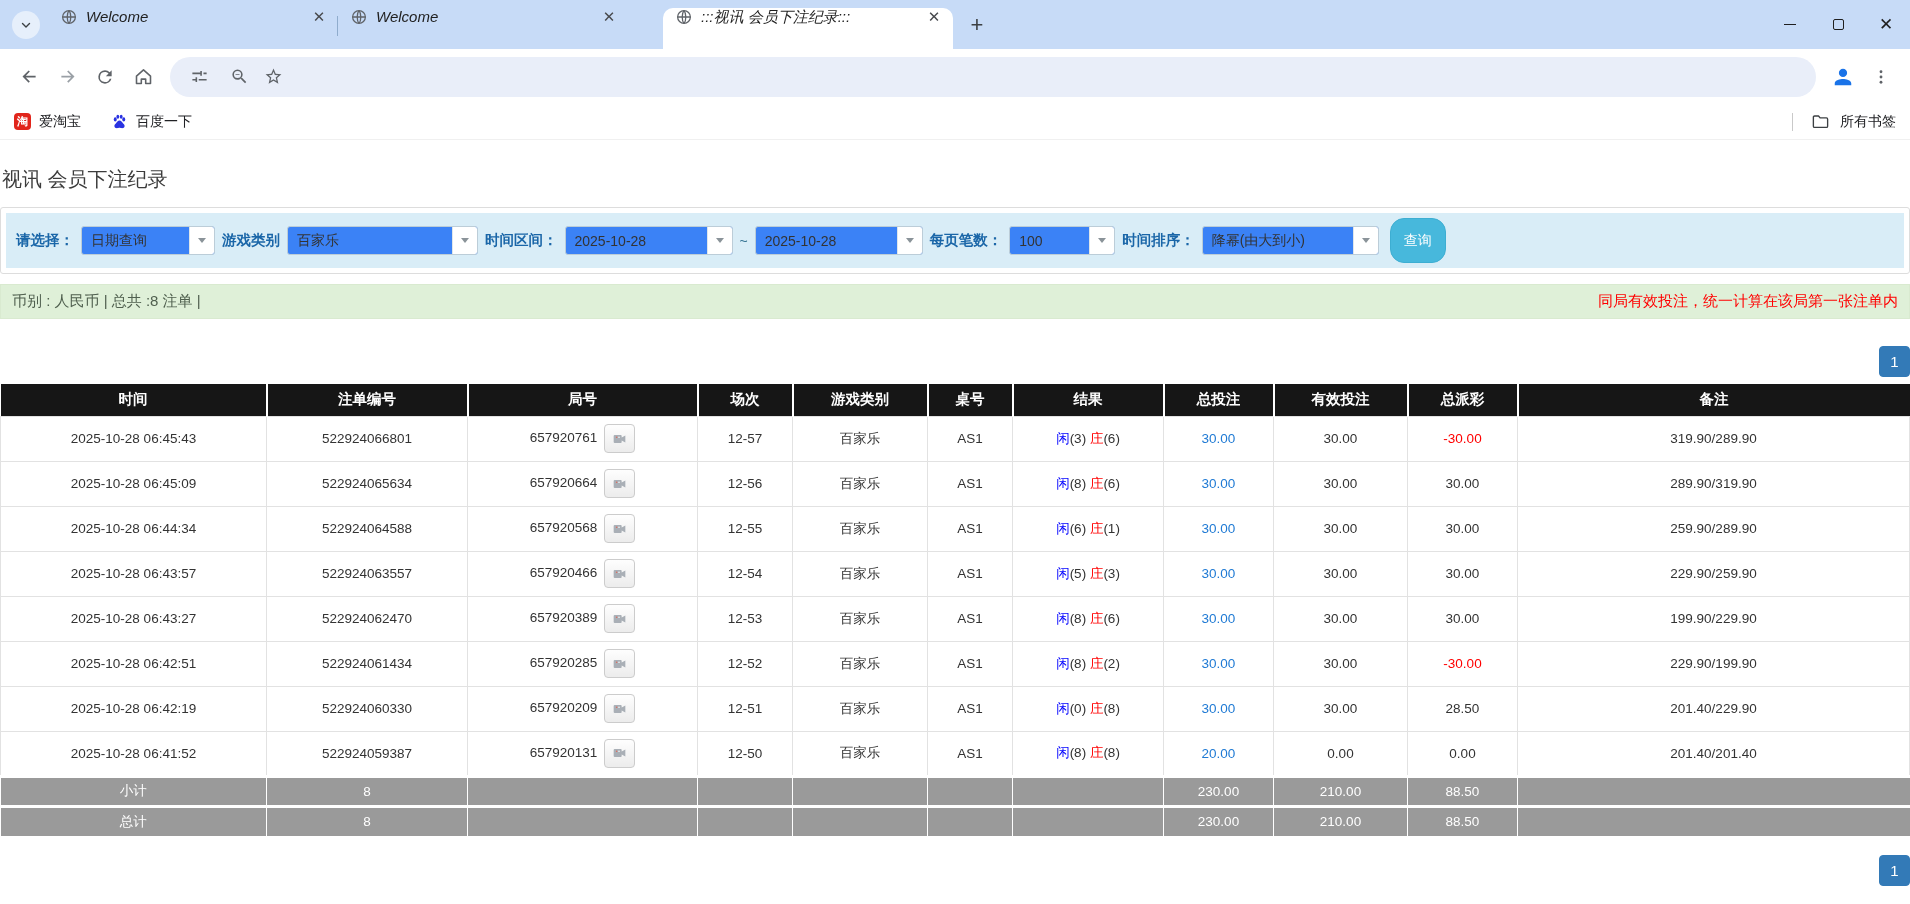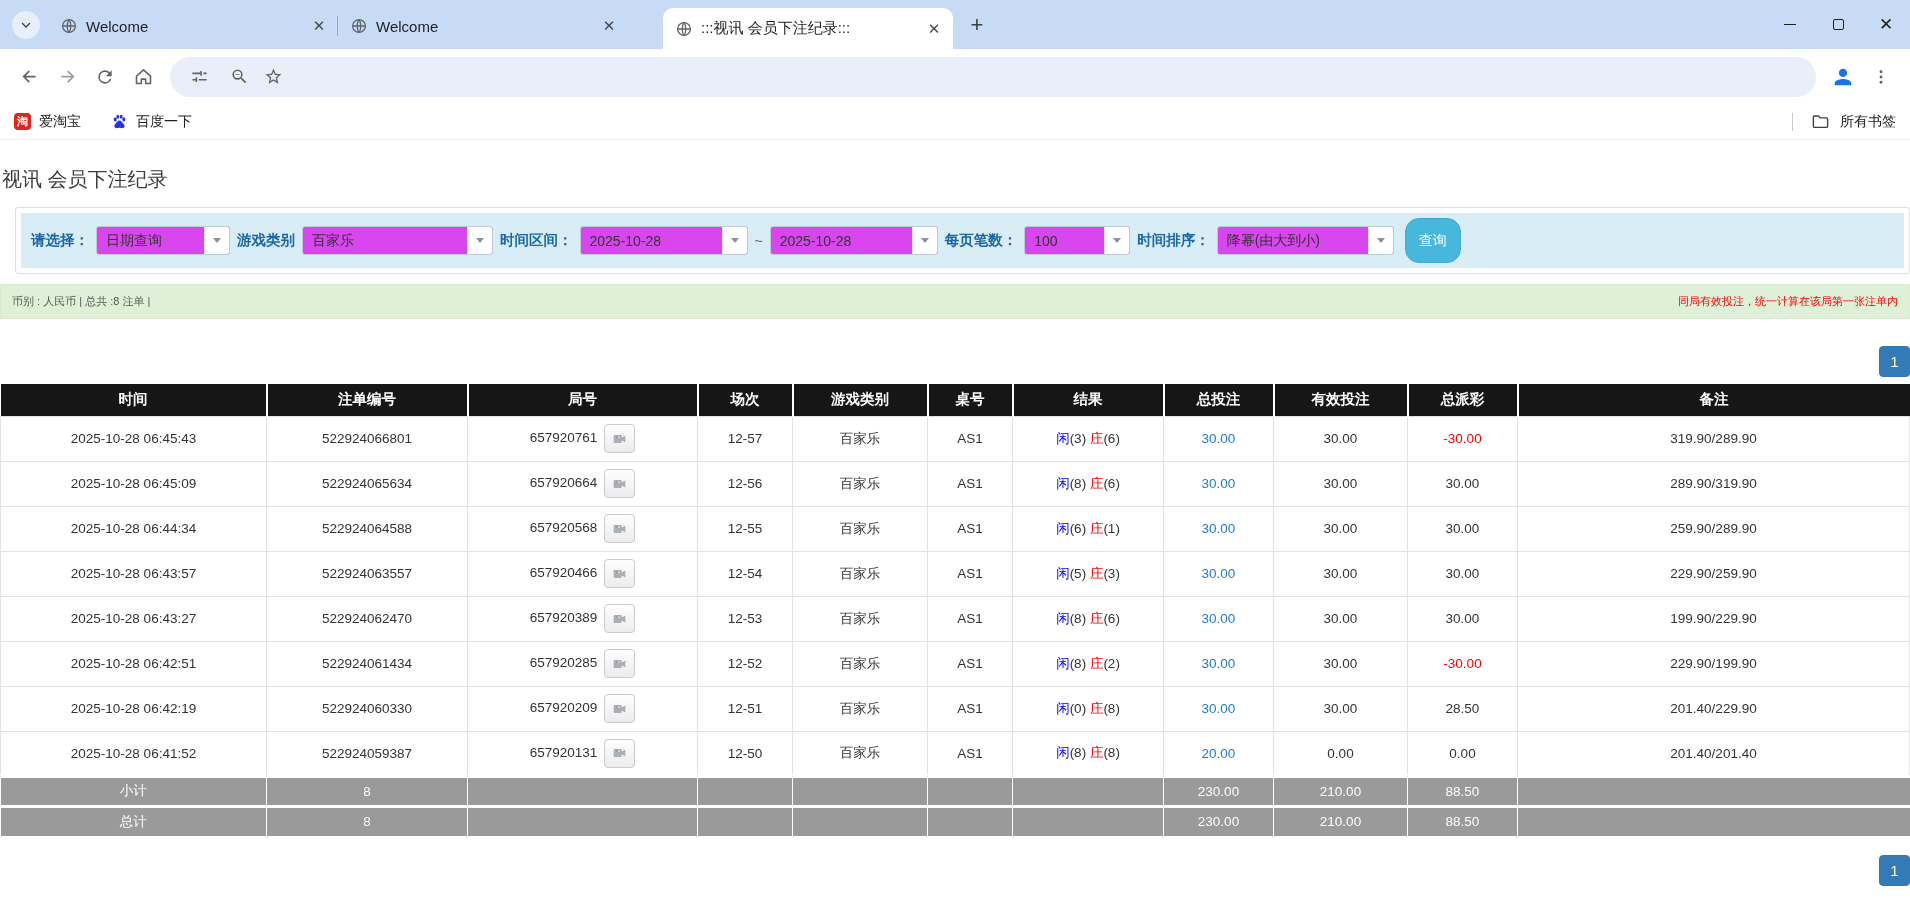--- a/index.html
+++ b/index.html
@@ -1,21 +1,21 @@
 <!DOCTYPE html>
 <html><head>
 <meta charset="utf-8">
 <style>
   * { margin:0; padding:0; box-sizing:border-box; }
   html,body { width:1910px; height:904px; background:#fff; font-family:"Liberation Sans","DejaVu Sans",sans-serif; overflow:hidden; }
 
   
   .tabstrip { height:49px; background:#c7dbf7; display:flex; align-items:flex-end; position:relative; }
   .tab-search { width:28px; height:28px; border-radius:50%; background:rgba(255,255,255,.55); display:flex; align-items:center; justify-content:center; margin:0 8px 10px 12px; color:#3c4043; cursor:pointer; }
-  .tab { width:290px; height:40px; display:flex; align-items:center; padding:0 10px 0 12px; font-size:15px; color:#1f1f1f; position:relative; }
+  .tab { width:290px; height:40px; display:flex; padding:0 10px 0 12px; font-size:15px; color:#1f1f1f; position:relative;font-style:italic; }
   .tab.inactive { margin-bottom:5px; height:36px; border-radius:8px; }
   .tab.inactive + .tab.inactive::before { content:""; position:absolute; left:-1px; top:8px; bottom:8px; width:1px; background:#8faccd; }
   .tab.active { background:#fff; border-radius:10px 10px 0 0; height:41px;margin-left:35px; }
   .tab-label { flex:1; overflow:hidden; white-space:nowrap; text-overflow:ellipsis; margin:0 8px; }
   .tab-close { width:18px; height:18px; display:flex; align-items:center; justify-content:center; border-radius:50%; color:#47494d; font-size:15px; cursor:pointer; }
   .favicon { width:18px; height:18px; flex:none; color:#5f6368; }
   .newtab-btn { width:32px; height:32px; margin:0 0 8px 8px; display:flex; align-items:center; justify-content:center; font-size:22px; color:#3c4043; border-radius:50%; cursor:pointer; }
   .win-controls { position:absolute; right:0; top:0; height:100%; display:flex; }
   .win-btn { width:48px; height:49px; display:flex; align-items:center; justify-content:center; color:#1f1f1f; cursor:pointer; }
   .win-min { width:12px; height:1.5px; background:#1f1f1f; display:inline-block; }
@@ -33,32 +33,32 @@
   .bookmarks-bar { height:36px; background:#fff; display:flex; align-items:center; padding:0 14px; font-size:14px; color:#202124; border-bottom:1px solid #f0f0f0; }
   .bm-item { display:flex; align-items:center; gap:8px; margin-right:30px; cursor:pointer; }
   .bm-taobao { width:17px; height:17px; background:#e1251b; border-radius:4px; color:#fff; font-size:11px; display:flex; align-items:center; justify-content:center; font-weight:700; }
   .bm-right { margin-left:auto; display:flex; align-items:center; gap:10px; }
   .bm-divider { width:1px; height:18px; background:#c9c9c9; margin-right:8px; }
 
   
   .content { padding:0 0; }
   .page-title { font-size:20px; font-weight:500; color:#3c3c3c; margin:26px 0 14px 2px; }
 
-  .filter-panel { border:1px solid #ddd; border-radius:3px; padding:5px; background:#fff;margin-left:15px; }
+  .filter-panel { border:1px solid #ddd; border-radius:3px; padding:5px; background:#fff; }
   .filter-bar { background:#d9edf7; display:flex; align-items:center; padding:5px 10px; gap:7px; }
   .f-label { color:#1a66a8; font-size:14.5px; font-weight:700; white-space:nowrap; }
-  .combo { background:#d946ef; border:1px solid #bccdd8; border-radius:3px; height:29px; display:flex; align-items:stretch; overflow:hidden; }
+  .combo { background:#3b82f6; border:1px solid #bccdd8; border-radius:3px; height:29px; display:flex; align-items:stretch; overflow:hidden; }
   .combo-text { flex:1; display:flex; align-items:center; padding:0 9px; font-size:14px; color:#333; white-space:nowrap; }
   .combo-arrow { width:25px; border-left:1px solid #dfe6ea; display:flex; align-items:center; justify-content:center; background:#fff; cursor:pointer; }
   .caret { width:0; height:0; border-left:4px solid transparent; border-right:4px solid transparent; border-top:5px solid #8a9399; }
   .w1{width:134px}.w2{width:191px}.w3{width:168px}.w4{width:106px}.w5{width:177px}
   .tilde { color:#31708f; font-size:14px; }
   .search-btn { background:#47b8dc; color:#fff; border:1px solid #3daeD2; border-radius:14px; font-size:14px; padding:0 13px; height:45px; margin-left:4px; cursor:pointer; }
 
-  .summary-bar { margin-top:10px; background:#dff0d8; border:1px solid #d9ead0; height:35px; display:flex; align-items:center; padding:0 11px; font-size:11px; }
+  .summary-bar { margin-top:10px; background:#dff0d8; border:1px solid #d9ead0; height:35px; display:flex; align-items:center; padding:0 11px; font-size:15px; }
   .summary-left { color:#50604f; }
   .summary-right { margin-left:auto; color:#ff0000; }
 
   .pager { display:flex; justify-content:flex-end; }
   .pager.top { margin:27px 0 7px; }
   .pager.bottom { margin:19px 0 0; }
   .page-btn { min-width:31px; height:31px; background:#337ab7; border:1px solid #337ab7; border-radius:4px; color:#fff; font-size:15px; display:flex; align-items:center; justify-content:center; cursor:pointer; }
 
   table.bet-table { width:100%; border-collapse:collapse; table-layout:fixed; font-size:13.5px; color:#333; }
   .bet-table thead th { background:#161616; color:#fff; font-size:14.5px; font-weight:700; height:32px; border-right:2px solid #fff; }

